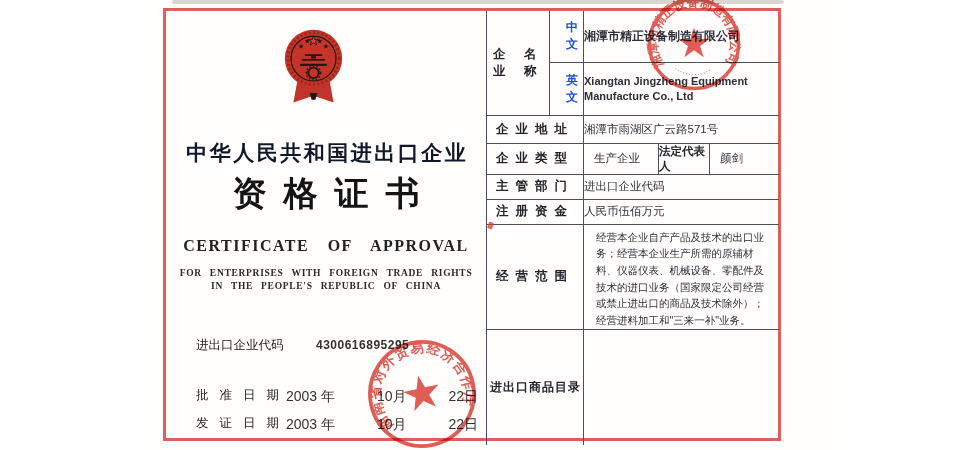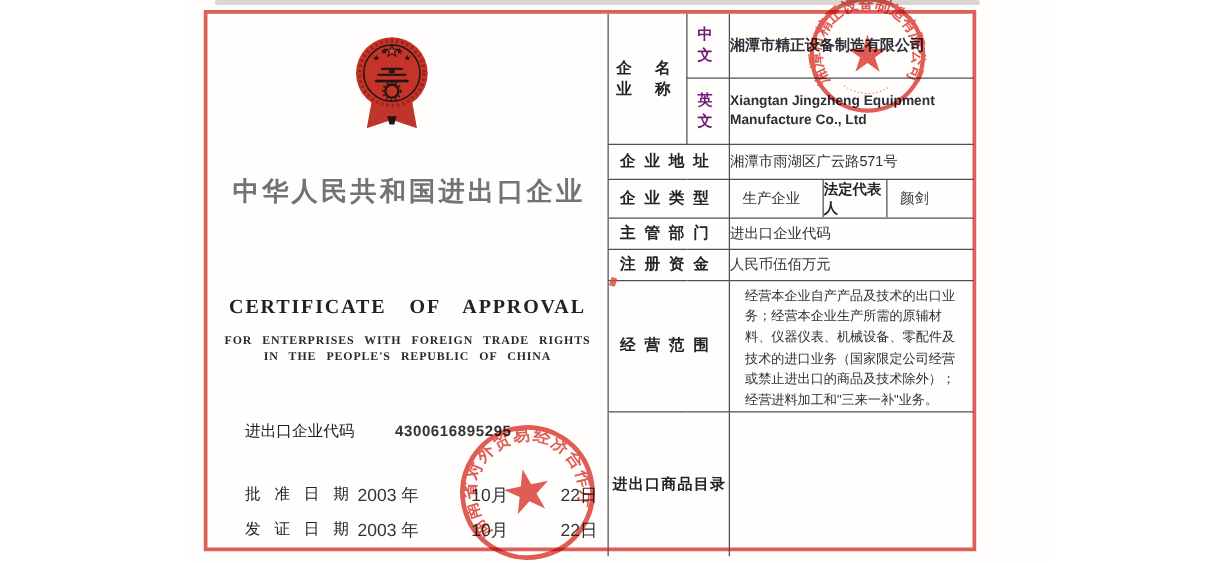--- a/index.html
+++ b/index.html
@@ -7,21 +7,21 @@
          font-family:"Liberation Sans","DejaVu Sans",sans-serif;color:#2b2b2b;}
   .paper{position:absolute;left:150px;top:0;width:690px;height:450px;background:#fffefd;}
   .scan-band{position:absolute;left:172px;top:0;width:612px;height:4px;background:#b9b5ae;opacity:.55;border-radius:2px;}
   .frame{position:absolute;left:163px;top:8px;width:618px;height:433px;border:3px solid #dc6059;box-sizing:border-box;background:transparent;}
 
   
   .left-panel{position:absolute;left:0;top:0;width:320px;height:427px;}
   .emblem{position:absolute;left:114px;top:15px;width:67px;height:88px;}
   .title-cn{position:absolute;left:0;top:128px;width:320px;text-align:center;
             font-family:"Liberation Serif","DejaVu Serif",serif;
-            font-size:21px;font-weight:600;letter-spacing:2.5px;padding-left:2.5px;box-sizing:border-box;color:#737373;}
+            font-size:21px;font-weight:600;letter-spacing:2.5px;padding-left:2.5px;box-sizing:border-box;color:#0f172a;}
   .title-cn2{position:absolute;left:0;top:160px;width:320px;text-align:center;
              font-family:"Liberation Serif","DejaVu Serif",serif;
              font-size:34px;font-weight:800;letter-spacing:17px;padding-left:17px;box-sizing:border-box;color:#141414;}
   .title-en{position:absolute;left:0;top:226px;width:320px;text-align:center;
             font-family:"Liberation Serif","DejaVu Serif",serif;
             font-size:16px;font-weight:600;letter-spacing:1.5px;word-spacing:13px;color:#222;}
   .sub-en{position:absolute;left:0;width:320px;text-align:center;
           font-family:"Liberation Serif","DejaVu Serif",serif;
           font-size:9.5px;font-weight:700;letter-spacing:.7px;word-spacing:5px;color:#2a2a2a;}
   .sub-en.l1{top:257px}
@@ -41,21 +41,21 @@
   .cert-table td{border:1px solid #4d4f58;padding:0;vertical-align:middle;overflow:hidden;}
   .cert-table tr:first-child td{border-top:none;}
   .cert-table tr:last-child td{border-bottom:none;}
   .cert-table td:last-child{border-right:none;}
   .cert-table td:first-child{border-left:none;}
   .lbl{font-size:12.5px;font-weight:600;color:#23232b;text-align:center;}
   .lbl-sp{letter-spacing:7px;padding-left:7px;}
   .stack{display:flex;flex-direction:row;justify-content:space-around;align-items:center;height:100%;
          font-size:12.5px;font-weight:600;color:#23232b;}
   .stack span{letter-spacing:6px;padding-left:6px;}
-  .sub-lbl{font-size:12px;font-weight:600;text-align:center;letter-spacing:5px;padding-left:5px;color:#701a75;}
+  .sub-lbl{font-size:12px;font-weight:600;text-align:right;letter-spacing:5px;padding-left:5px;color:#1d4ed8;}
   .val{font-size:11.5px;font-weight:500;color:#30303a;padding-left:13px;}
   .val-strong{font-weight:600;font-size:12px;}
   .en-name{font-weight:700;font-size:11px;line-height:1.3;color:#2e2e38;width:185px;}
   .split{display:flex;height:100%;align-items:stretch;}
   .split>div{display:flex;align-items:center;}
   .split .s1{width:74px;padding-left:10px;box-sizing:border-box;font-size:11.5px;font-weight:500;color:#30303a;}
   .split .s2{width:50px;border-left:1px solid #4d4f58;justify-content:center;font-size:11.5px;font-weight:700;color:#23232b;}
   .split .s3{flex:1;border-left:1px solid #4d4f58;padding-left:10px;box-sizing:border-box;font-size:11.5px;font-weight:500;color:#30303a;}
   .scope{font-size:10.5px;line-height:1.58;font-weight:500;color:#2e2e38;padding:4px 8px 0 12px;vertical-align:top;}
   .scope-cell{vertical-align:top;}
@@ -101,20 +101,21 @@
           <rect x="31.5" y="31.5" width="5" height="2.5"></rect>
           <rect x="22" y="34.5" width="24" height="1.8"></rect>
           <rect x="20" y="39.5" width="28" height="2.2"></rect>
         </g>
 
         <circle cx="34" cy="49" r="5.5" fill="none" stroke="#241511" stroke-width="2"></circle>
         <circle cx="34" cy="49" r="7.5" fill="none" stroke="#241511" stroke-width="1.4" stroke-dasharray="1.6,2.2"></circle>
       </svg>
 
       <div class="title-cn">中华人民共和国进出口企业</div>
+      <div class="title-cn2">资格证书</div>
       <div class="title-en">CERTIFICATE OF APPROVAL</div>
       <div class="sub-en l2">IN THE PEOPLE'S REPUBLIC OF CHINA</div>
       <div class="sub-en l1">FOR ENTERPRISES WITH FOREIGN TRADE RIGHTS</div>
 
       <div class="fields">
         <div class="f-row" style="top:326px">
           <span class="f-label">进出口企业代码</span>
           <span class="f-value" style="left:120px;font-size:12px;letter-spacing:.5px">4300616895295</span>
         </div>
         <div class="f-row" style="top:376px">

